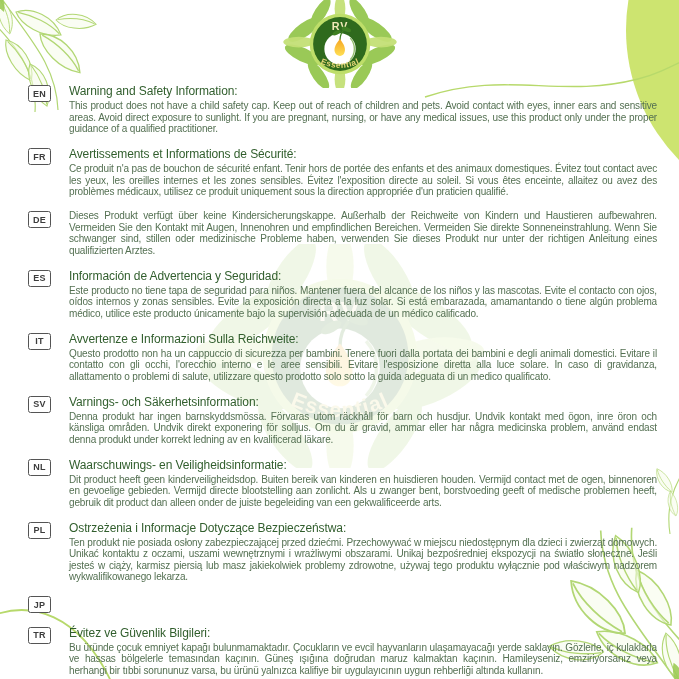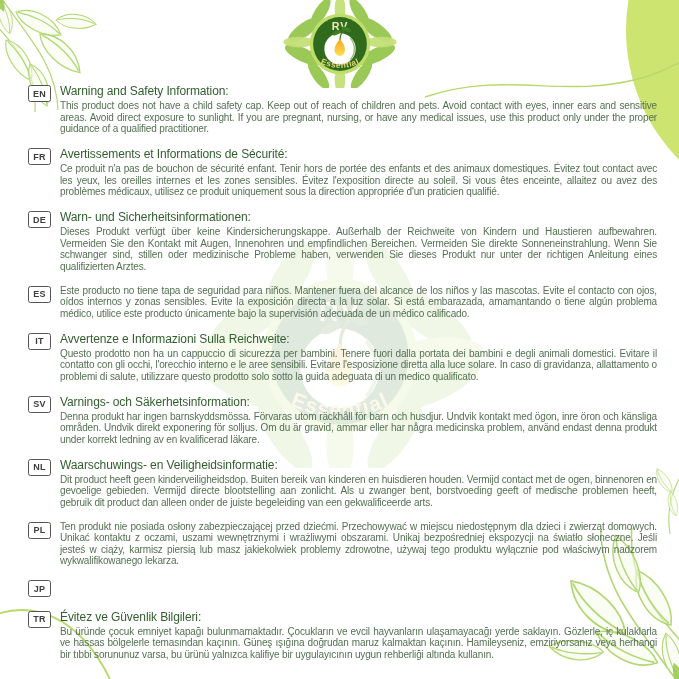--- a/index.html
+++ b/index.html
@@ -5,21 +5,21 @@
   html,body{margin:0;padding:0;}
   .page{
     position:relative;width:679px;height:679px;overflow:hidden;background:#ffffff;
     font-family:"Liberation Sans",sans-serif;
   }
   svg{display:block;}
   .decor{position:absolute;left:0;top:0;width:679px;height:679px;z-index:1;pointer-events:none;}
   .logo-main{position:absolute;left:50%;top:0;transform:translateX(-50%);width:118px;height:88px;z-index:3;}
   .watermark{position:absolute;left:50%;top:244px;transform:translateX(-50%);width:300px;height:224px;opacity:0.14;z-index:1;}
   .content{position:absolute;left:28px;right:22px;top:84px;z-index:2;}
-  .lang-section{display:flex;gap:9px;margin-bottom:12.5px;}
+  .lang-section{display:flex;gap:18px;margin-bottom:12.5px;}
   .badge{
     flex:0 0 auto;width:21px;height:15px;margin-top:1px;
     border:1.3px solid #545454;border-radius:2.5px;background:#ffffff;
     display:flex;align-items:center;justify-content:center;
     font-size:9px;font-weight:bold;color:#3d3d3d;letter-spacing:0.2px;
   }
   .txt{flex:1;min-width:0;}
   .sec-title{margin:0 0 2px 0;font-size:12px;font-weight:normal;color:#315e2d;letter-spacing:-0.1px;}
   .sec-body{margin:0;font-size:10px;line-height:11.5px;color:#547052;text-align:justify;letter-spacing:-0.15px;}
 </style>
@@ -132,30 +132,30 @@
           <h3 class="sec-title">Avertissements et Informations de Sécurité:</h3>
       <p class="sec-body">Ce produit n'a pas de bouchon de sécurité enfant. Tenir hors de portée des enfants et des animaux domestiques. Évitez tout contact avec les yeux, les oreilles internes et les zones sensibles. Évitez l'exposition directe au soleil. Si vous êtes enceinte, allaitez ou avez des problèmes médicaux, utilisez ce produit uniquement sous la direction appropriée d'un praticien qualifié.</p>
         </div>
     </section>
 
     <section class="lang-section">
       <div class="badge">
           <span>DE</span>
         </div>
       <div class="txt">
-          <h3 class="sec-title">Warn- und Sicherheitsinformationen:</h3>
       <p class="sec-body">Dieses Produkt verfügt über keine Kindersicherungskappe. Außerhalb der Reichweite von Kindern und Haustieren aufbewahren. Vermeiden Sie den Kontakt mit Augen, Innenohren und empfindlichen Bereichen. Vermeiden Sie direkte Sonneneinstrahlung. Wenn Sie schwanger sind, stillen oder medizinische Probleme haben, verwenden Sie dieses Produkt nur unter der richtigen Anleitung eines qualifizierten Arztes.</p>
         </div>
     </section>
 
     <section class="lang-section">
       <div class="badge">
           <span>ES</span>
         </div>
       <div class="txt">
+          <h3 class="sec-title">Información de Advertencia y Seguridad:</h3>
       <p class="sec-body">Este producto no tiene tapa de seguridad para niños. Mantener fuera del alcance de los niños y las mascotas. Evite el contacto con ojos, oídos internos y zonas sensibles. Evite la exposición directa a la luz solar. Si está embarazada, amamantando o tiene algún problema médico, utilice este producto únicamente bajo la supervisión adecuada de un médico calificado.</p>
         </div>
     </section>
 
     <section class="lang-section">
       <div class="badge">
           <span>IT</span>
         </div>
       <div class="txt">
           <h3 class="sec-title">Avvertenze e Informazioni Sulla Reichweite:</h3>
@@ -181,20 +181,21 @@
           <h3 class="sec-title">Waarschuwings- en Veiligheidsinformatie:</h3>
       <p class="sec-body">Dit product heeft geen kinderveiligheidsdop. Buiten bereik van kinderen en huisdieren houden. Vermijd contact met de ogen, binnenoren en gevoelige gebieden. Vermijd directe blootstelling aan zonlicht. Als u zwanger bent, borstvoeding geeft of medische problemen heeft, gebruik dit product dan alleen onder de juiste begeleiding van een gekwalificeerde arts.</p>
         </div>
     </section>
 
     <section class="lang-section">
       <div class="badge">
           <span>PL</span>
         </div>
       <div class="txt">
+          <h3 class="sec-title">Ostrzeżenia i Informacje Dotyczące Bezpieczeństwa:</h3>
       <p class="sec-body">Ten produkt nie posiada osłony zabezpieczającej przed dziećmi. Przechowywać w miejscu niedostępnym dla dzieci i zwierząt domowych. Unikać kontaktu z oczami, uszami wewnętrznymi i wrażliwymi obszarami. Unikaj bezpośredniej ekspozycji na światło słoneczne. Jeśli jesteś w ciąży, karmisz piersią lub masz jakiekolwiek problemy zdrowotne, używaj tego produktu wyłącznie pod właściwym nadzorem wykwalifikowanego lekarza.</p>
         </div>
     </section>
 
     <section class="lang-section">
       <div class="badge">
           <span>JP</span>
         </div>
       <div class="txt">
         </div>

